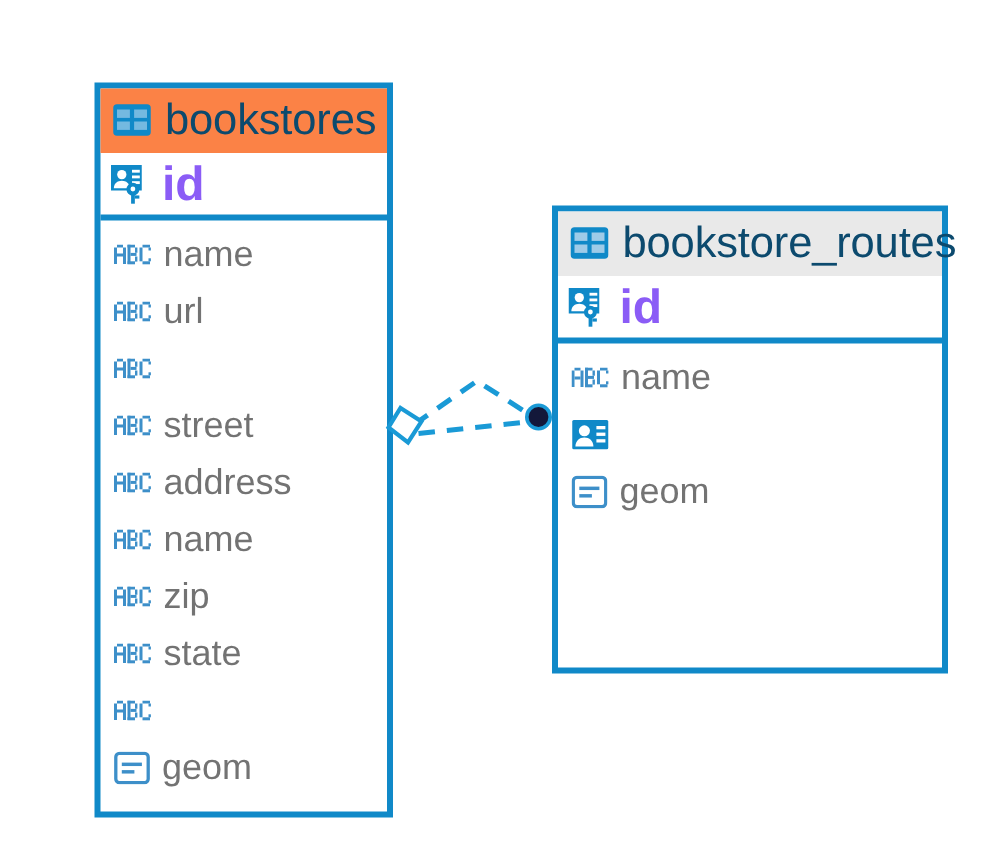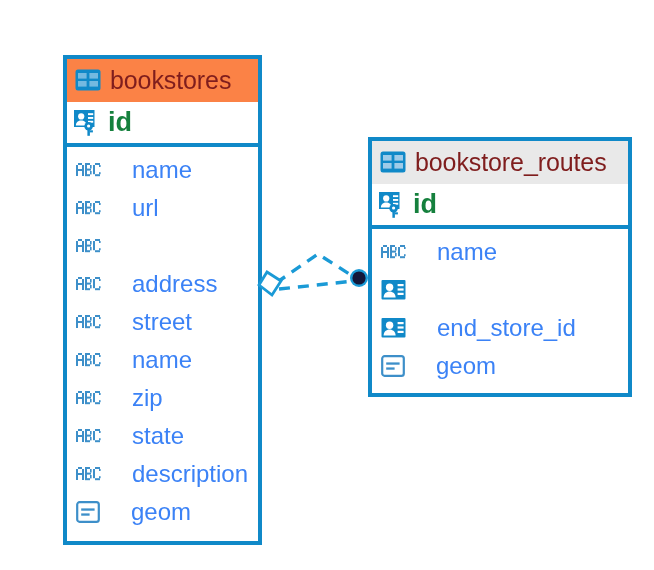--- a/index.html
+++ b/index.html
@@ -39,42 +39,42 @@
     align-items: center;
     gap: 9px;
     padding: 4px 9px 5px 8px;
     height: 43px;
     flex: none;
   }
   .entity-header.accent-orange { background: #fb8246; }
   .entity-header.accent-grey   { background: #e9e9e9; }
 
   .entity-title {
-    font-size: 25px;
+    font-size: 29px;
     line-height: 1;
-    color: #7f1d1d;
+    color: #0c4a6e;
     letter-spacing: -0.1px;
     white-space: nowrap;
   }
 
   
   .pk-row {
     box-sizing: border-box;
     display: flex;
     align-items: center;
     gap: 7px;
     padding: 3px 9px 4px 7px;
     height: 45px;
     flex: none;
     border-bottom: 4px solid #1089c8;
   }
   .pk-label {
-    font-size: 27px;
+    font-size: 32px;
     font-weight: bold;
-    color: #15803d;
+    color: #8b5cf6;
     line-height: 1;
     white-space: nowrap;
   }
 
   .fields {
     flex: 1 1 auto;
     padding: 4px 0 3px 0;
     display: flex;
     flex-direction: column;
   }
@@ -83,24 +83,23 @@
     box-sizing: border-box;
     display: flex;
     align-items: center;
     gap: 8px;
     padding: 0 9px 0 9px;
     height: 38px;
     flex: none;
   }
   .field-label {
     font-size: 24px;
-    color: #3b82f6;
+    color: #737373;
     line-height: 1;
     white-space: nowrap;
-    margin-left: 23px;
   }
 
   
   .icon {
     flex: none;
     display: block;
   }
   .icon-table  { width: 26px; height: 22px; }
   .icon-key    { width: 27px; height: 27px; }
   .icon-ref    { width: 25px; height: 24px; }
@@ -235,20 +234,43 @@
               <rect x="11" y="5.6" width="4" height="2"></rect>
             <rect x="14" y="8" width="1.6" height="3.4"></rect>
               <rect x="9" y="11.2" width="5" height="2"></rect>
             <rect x="19" y="0" width="5" height="2"></rect>
               <rect x="17" y="2" width="2" height="9.2"></rect>
             <rect x="19" y="11.2" width="5" height="2"></rect>
               <rect x="23" y="2" width="1.6" height="2"></rect>
             <rect x="23" y="9.2" width="1.6" height="2"></rect>
           </g>
         </svg>
+        <span class="field-label">street</span>
+      </div>
+
+      <div class="field-row">
+        <svg class="icon icon-abc" viewBox="0 0 25 15">
+          <g fill="#3d8fc9">
+            <rect x="0" y="2" width="2" height="11"></rect>
+              <rect x="2" y="0" width="4" height="2"></rect>
+            <rect x="6" y="2" width="2" height="11"></rect>
+              <rect x="2" y="6" width="4" height="2"></rect>
+            <rect x="9" y="0" width="5" height="2"></rect>
+              <rect x="9" y="0" width="2" height="13"></rect>
+            <rect x="14" y="2" width="1.6" height="3.5"></rect>
+              <rect x="11" y="5.6" width="4" height="2"></rect>
+            <rect x="14" y="8" width="1.6" height="3.4"></rect>
+              <rect x="9" y="11.2" width="5" height="2"></rect>
+            <rect x="19" y="0" width="5" height="2"></rect>
+              <rect x="17" y="2" width="2" height="9.2"></rect>
+            <rect x="19" y="11.2" width="5" height="2"></rect>
+              <rect x="23" y="2" width="1.6" height="2"></rect>
+            <rect x="23" y="9.2" width="1.6" height="2"></rect>
+          </g>
+        </svg>
         <span class="field-label">address</span>
       </div>
 
       <div class="field-row">
         <svg class="icon icon-abc" viewBox="0 0 25 15">
           <g fill="#3d8fc9">
             <rect x="0" y="2" width="2" height="11"></rect>
               <rect x="2" y="0" width="4" height="2"></rect>
             <rect x="6" y="2" width="2" height="11"></rect>
               <rect x="2" y="6" width="4" height="2"></rect>
@@ -258,43 +280,20 @@
               <rect x="11" y="5.6" width="4" height="2"></rect>
             <rect x="14" y="8" width="1.6" height="3.4"></rect>
               <rect x="9" y="11.2" width="5" height="2"></rect>
             <rect x="19" y="0" width="5" height="2"></rect>
               <rect x="17" y="2" width="2" height="9.2"></rect>
             <rect x="19" y="11.2" width="5" height="2"></rect>
               <rect x="23" y="2" width="1.6" height="2"></rect>
             <rect x="23" y="9.2" width="1.6" height="2"></rect>
           </g>
         </svg>
-        <span class="field-label">street</span>
-      </div>
-
-      <div class="field-row">
-        <svg class="icon icon-abc" viewBox="0 0 25 15">
-          <g fill="#3d8fc9">
-            <rect x="0" y="2" width="2" height="11"></rect>
-              <rect x="2" y="0" width="4" height="2"></rect>
-            <rect x="6" y="2" width="2" height="11"></rect>
-              <rect x="2" y="6" width="4" height="2"></rect>
-            <rect x="9" y="0" width="5" height="2"></rect>
-              <rect x="9" y="0" width="2" height="13"></rect>
-            <rect x="14" y="2" width="1.6" height="3.5"></rect>
-              <rect x="11" y="5.6" width="4" height="2"></rect>
-            <rect x="14" y="8" width="1.6" height="3.4"></rect>
-              <rect x="9" y="11.2" width="5" height="2"></rect>
-            <rect x="19" y="0" width="5" height="2"></rect>
-              <rect x="17" y="2" width="2" height="9.2"></rect>
-            <rect x="19" y="11.2" width="5" height="2"></rect>
-              <rect x="23" y="2" width="1.6" height="2"></rect>
-            <rect x="23" y="9.2" width="1.6" height="2"></rect>
-          </g>
-        </svg>
         <span class="field-label">name</span>
       </div>
 
       <div class="field-row">
         <svg class="icon icon-abc" viewBox="0 0 25 15">
           <g fill="#3d8fc9">
             <rect x="0" y="2" width="2" height="11"></rect>
               <rect x="2" y="0" width="4" height="2"></rect>
             <rect x="6" y="2" width="2" height="11"></rect>
               <rect x="2" y="6" width="4" height="2"></rect>
@@ -350,36 +349,35 @@
               <rect x="11" y="5.6" width="4" height="2"></rect>
             <rect x="14" y="8" width="1.6" height="3.4"></rect>
               <rect x="9" y="11.2" width="5" height="2"></rect>
             <rect x="19" y="0" width="5" height="2"></rect>
               <rect x="17" y="2" width="2" height="9.2"></rect>
             <rect x="19" y="11.2" width="5" height="2"></rect>
               <rect x="23" y="2" width="1.6" height="2"></rect>
             <rect x="23" y="9.2" width="1.6" height="2"></rect>
           </g>
         </svg>
-        <span class="field-label">description</span>
       </div>
 
       <div class="field-row">
         <svg class="icon icon-geom" viewBox="0 0 24 22">
           <rect x="1.2" y="1.2" width="21.6" height="19.6" rx="2.4" fill="#ffffff" stroke="#3d8fc9" stroke-width="2.2"></rect>
           <rect x="5.2" y="7.4" width="13.4" height="2.3" fill="#3d8fc9"></rect>
           <rect x="5.2" y="12.4" width="8.4" height="2.3" fill="#3d8fc9"></rect>
         </svg>
         <span class="field-label">geom</span>
       </div>
 
     </div>
   </div>
 
-  <div class="entity" id="entity-bookstore-routes" style="left:368px; top:137px; width:264px; height:260px;">
+  <div class="entity" id="entity-bookstore-routes" style="left:368px; top:137px; width:264px; height:312px;">
 
     <div class="entity-header accent-grey">
       <svg class="icon icon-table" viewBox="0 0 26 22">
         <rect x="0.5" y="0.5" width="25" height="21" rx="2.5" fill="#1089c8"></rect>
         <rect x="3" y="4" width="8.6" height="5.6" fill="#9ecbe8"></rect>
         <rect x="14.4" y="4" width="8.6" height="5.6" fill="#9ecbe8"></rect>
         <rect x="3" y="12" width="8.6" height="5.6" fill="#9ecbe8"></rect>
         <rect x="14.4" y="12" width="8.6" height="5.6" fill="#9ecbe8"></rect>
       </svg>
       <span class="entity-title">bookstore_routes</span>
@@ -432,31 +430,20 @@
         <svg class="icon icon-ref" viewBox="0 0 25 24">
           <rect x="0.5" y="2" width="24" height="19.5" rx="1" fill="#1089c8"></rect>
           <circle cx="8.6" cy="9.2" r="3.7" fill="#ffffff"></circle>
           <path d="M2.6 19.6c0-3.8 2.8-6.0 6.0-6.0s6.0 2.2 6.0 6.0z" fill="#ffffff"></path>
           <rect x="16.6" y="6.0" width="6.0" height="2.2" fill="#ffffff"></rect>
           <rect x="16.6" y="10.4" width="6.0" height="2.2" fill="#ffffff"></rect>
           <rect x="16.6" y="14.8" width="6.0" height="2.2" fill="#ffffff"></rect>
         </svg>
       </div>
 
-      <div class="field-row">
-        <svg class="icon icon-ref" viewBox="0 0 25 24">
-          <rect x="0.5" y="2" width="24" height="19.5" rx="1" fill="#1089c8"></rect>
-          <circle cx="8.6" cy="9.2" r="3.7" fill="#ffffff"></circle>
-          <path d="M2.6 19.6c0-3.8 2.8-6.0 6.0-6.0s6.0 2.2 6.0 6.0z" fill="#ffffff"></path>
-          <rect x="16.6" y="6.0" width="6.0" height="2.2" fill="#ffffff"></rect>
-          <rect x="16.6" y="10.4" width="6.0" height="2.2" fill="#ffffff"></rect>
-          <rect x="16.6" y="14.8" width="6.0" height="2.2" fill="#ffffff"></rect>
-        </svg>
-        <span class="field-label">end_store_id</span>
-      </div>
 
       <div class="field-row">
         <svg class="icon icon-geom" viewBox="0 0 24 22">
           <rect x="1.2" y="1.2" width="21.6" height="19.6" rx="2.4" fill="#ffffff" stroke="#3d8fc9" stroke-width="2.2"></rect>
           <rect x="5.2" y="7.4" width="13.4" height="2.3" fill="#3d8fc9"></rect>
           <rect x="5.2" y="12.4" width="8.4" height="2.3" fill="#3d8fc9"></rect>
         </svg>
         <span class="field-label">geom</span>
       </div>
 

